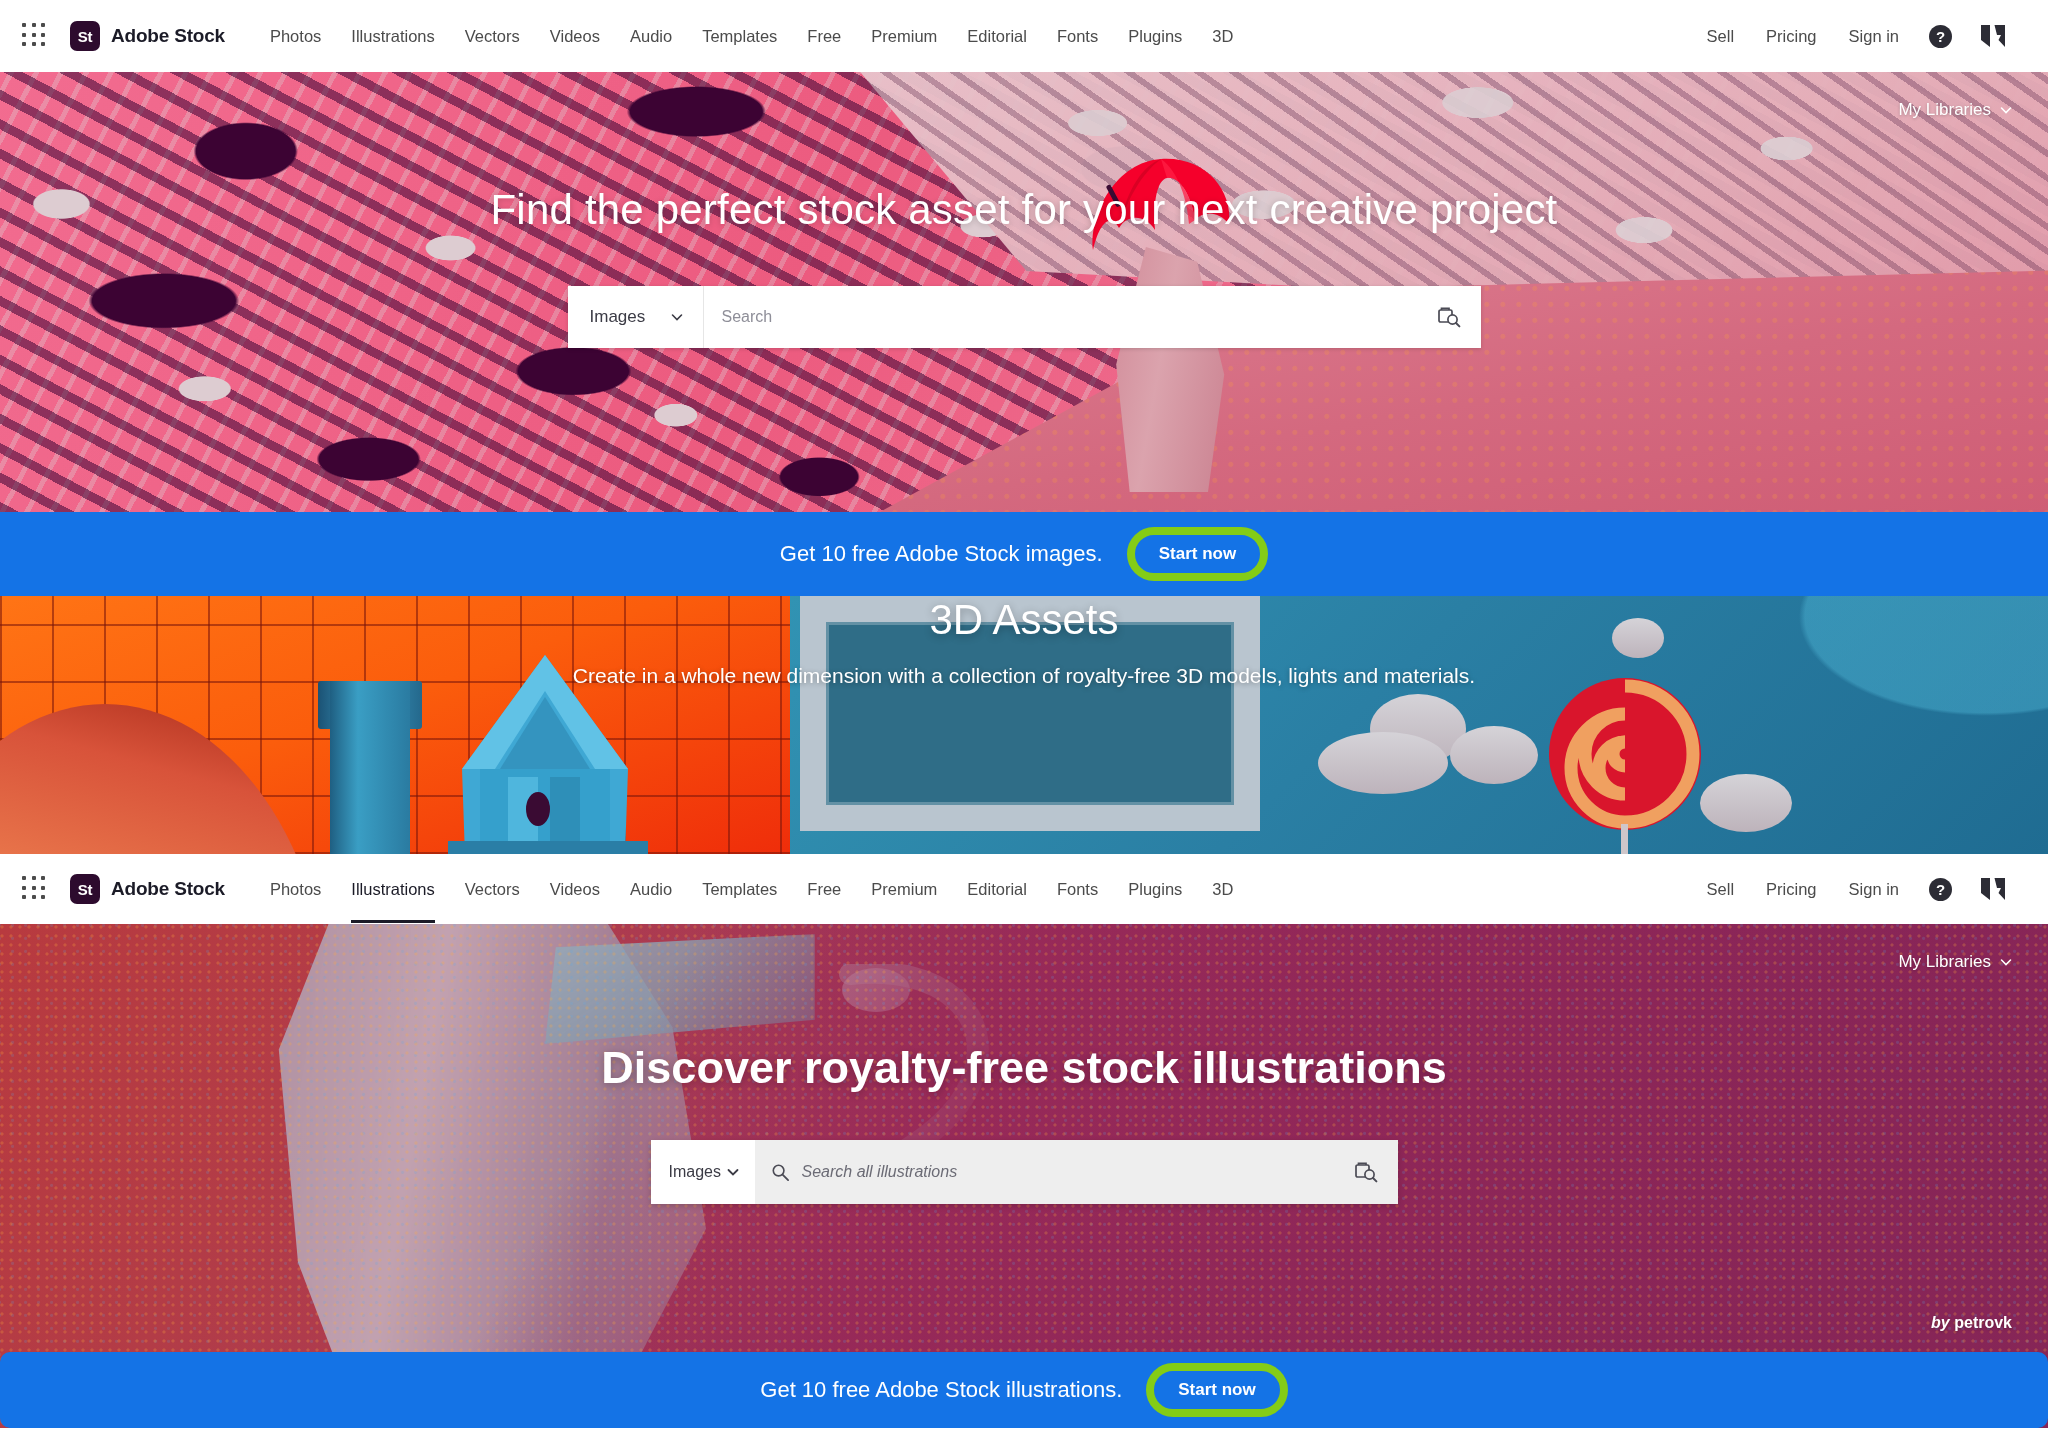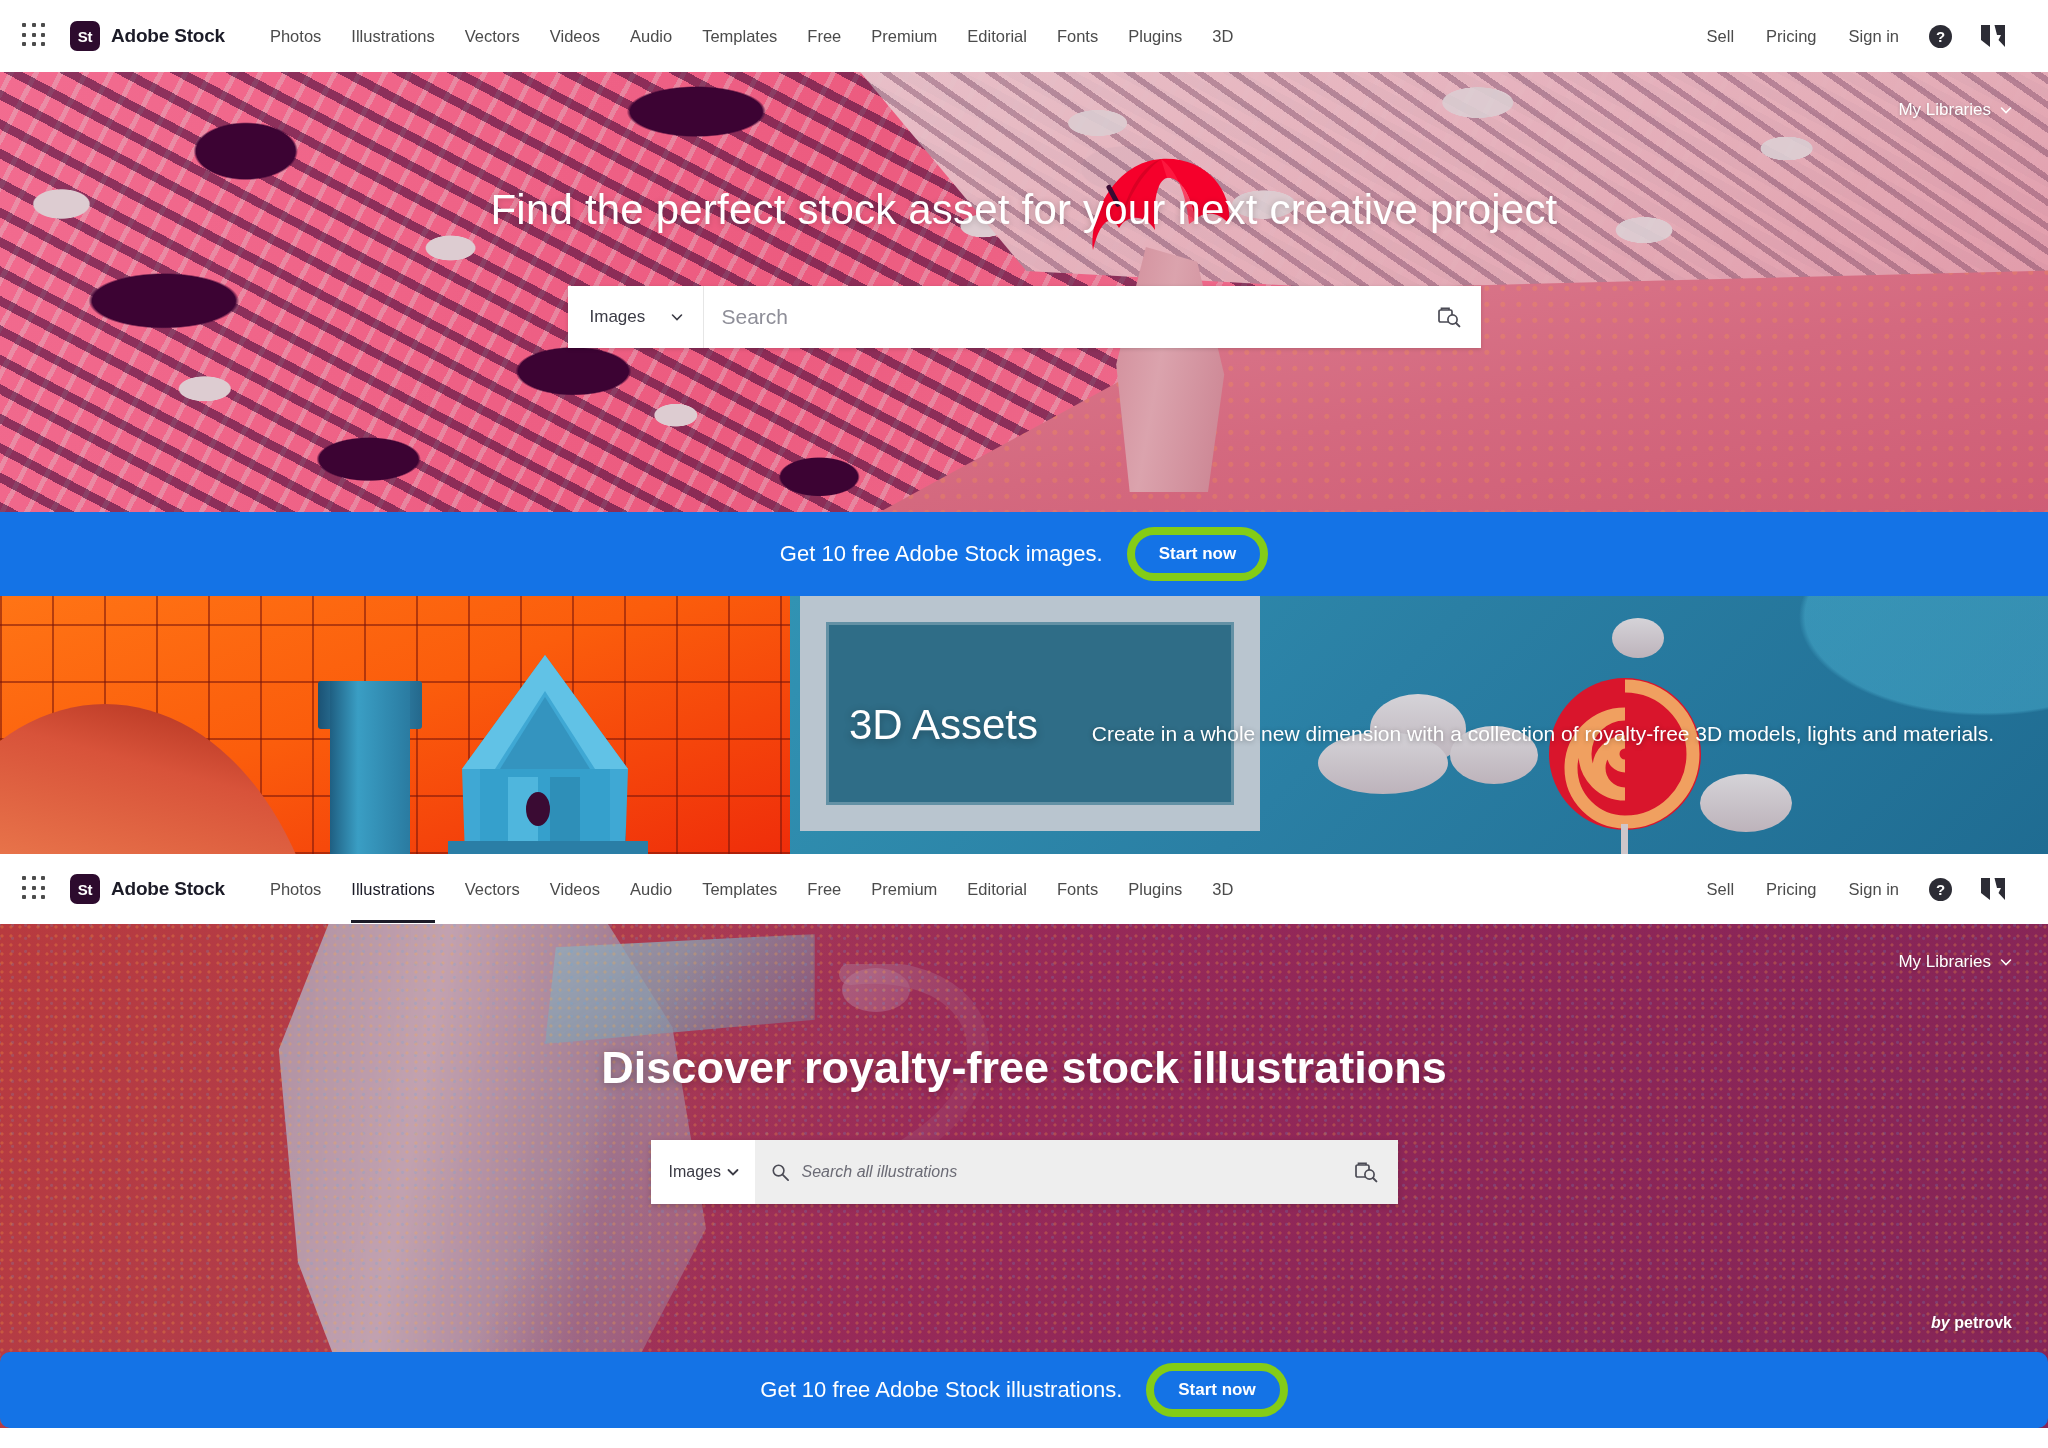--- a/index.html
+++ b/index.html
@@ -182,21 +182,21 @@
     padding: 0 20px 0 22px;
     font-size: 17px; color: #3b3b45;
     border-right: 1px solid #e6e6e6;
     cursor: pointer;
   }
   .search-field { flex: 1 1 auto; display: flex; align-items: center; padding: 0 12px 0 18px; gap: 12px; }
   .search-input {
     flex: 1 1 auto;
     border: none; outline: none;
     font-family: "Liberation Sans", sans-serif;
-    font-size: 21px; color: #2b2b33;
+    font-size: 16px; color: #2b2b33;
     background: transparent;
   }
   .search-input::placeholder { color: #8e8e98; }
   .visual-search { padding: 0 20px; display:flex; align-items:center; cursor: pointer; }
 
   
   .promo {
     height: 84px;
     background: #1473e6;
     display: flex; align-items: center; justify-content: center;
@@ -247,21 +247,21 @@
     box-shadow: inset 0 0 0 3px rgba(255,255,255,.25);
   }
   .b3d-sky {
     position: absolute; left: 790px; top: 0; right: 0; height: 100%;
     background:
       radial-gradient(ellipse 300px 160px at 95% 8%, rgba(90,200,230,.35) 0 60%, transparent 62%),
       linear-gradient(135deg, #3193b3 0%, #2a7fa4 45%, #1f6c92 100%);
   }
   .cloud { position: absolute; border-radius: 50%; background: linear-gradient(180deg,#d5d3d8 0%, #bdb3bb 100%); }
   .b3d-lolly { position: absolute; left: 1545px; top: 78px; width: 160px; height: 160px; }
-  .b3d-text { position: absolute; inset: 0; display:flex; flex-direction: row; align-items: center; justify-content: flex-end; z-index: 10; }
+  .b3d-text { position: absolute; inset: 0; display:flex; flex-direction: column; align-items: center; justify-content: flex-start; z-index: 10; }
   .b3d-title { color: #ffffff; font-size: 42px; font-weight: 400; text-shadow: 0 2px 8px rgba(0,0,0,.3); }
   .b3d-sub {
     margin-top: 18px;
     color: #ffffff; font-size: 21px; line-height: 1.35;
     text-align: center; width: 1010px;
     text-shadow: 0 1px 5px rgba(0,0,0,.35);
   }
 
   
   .hero2 { position: relative; height: 504px; overflow: hidden; background: #8d2a56; }

